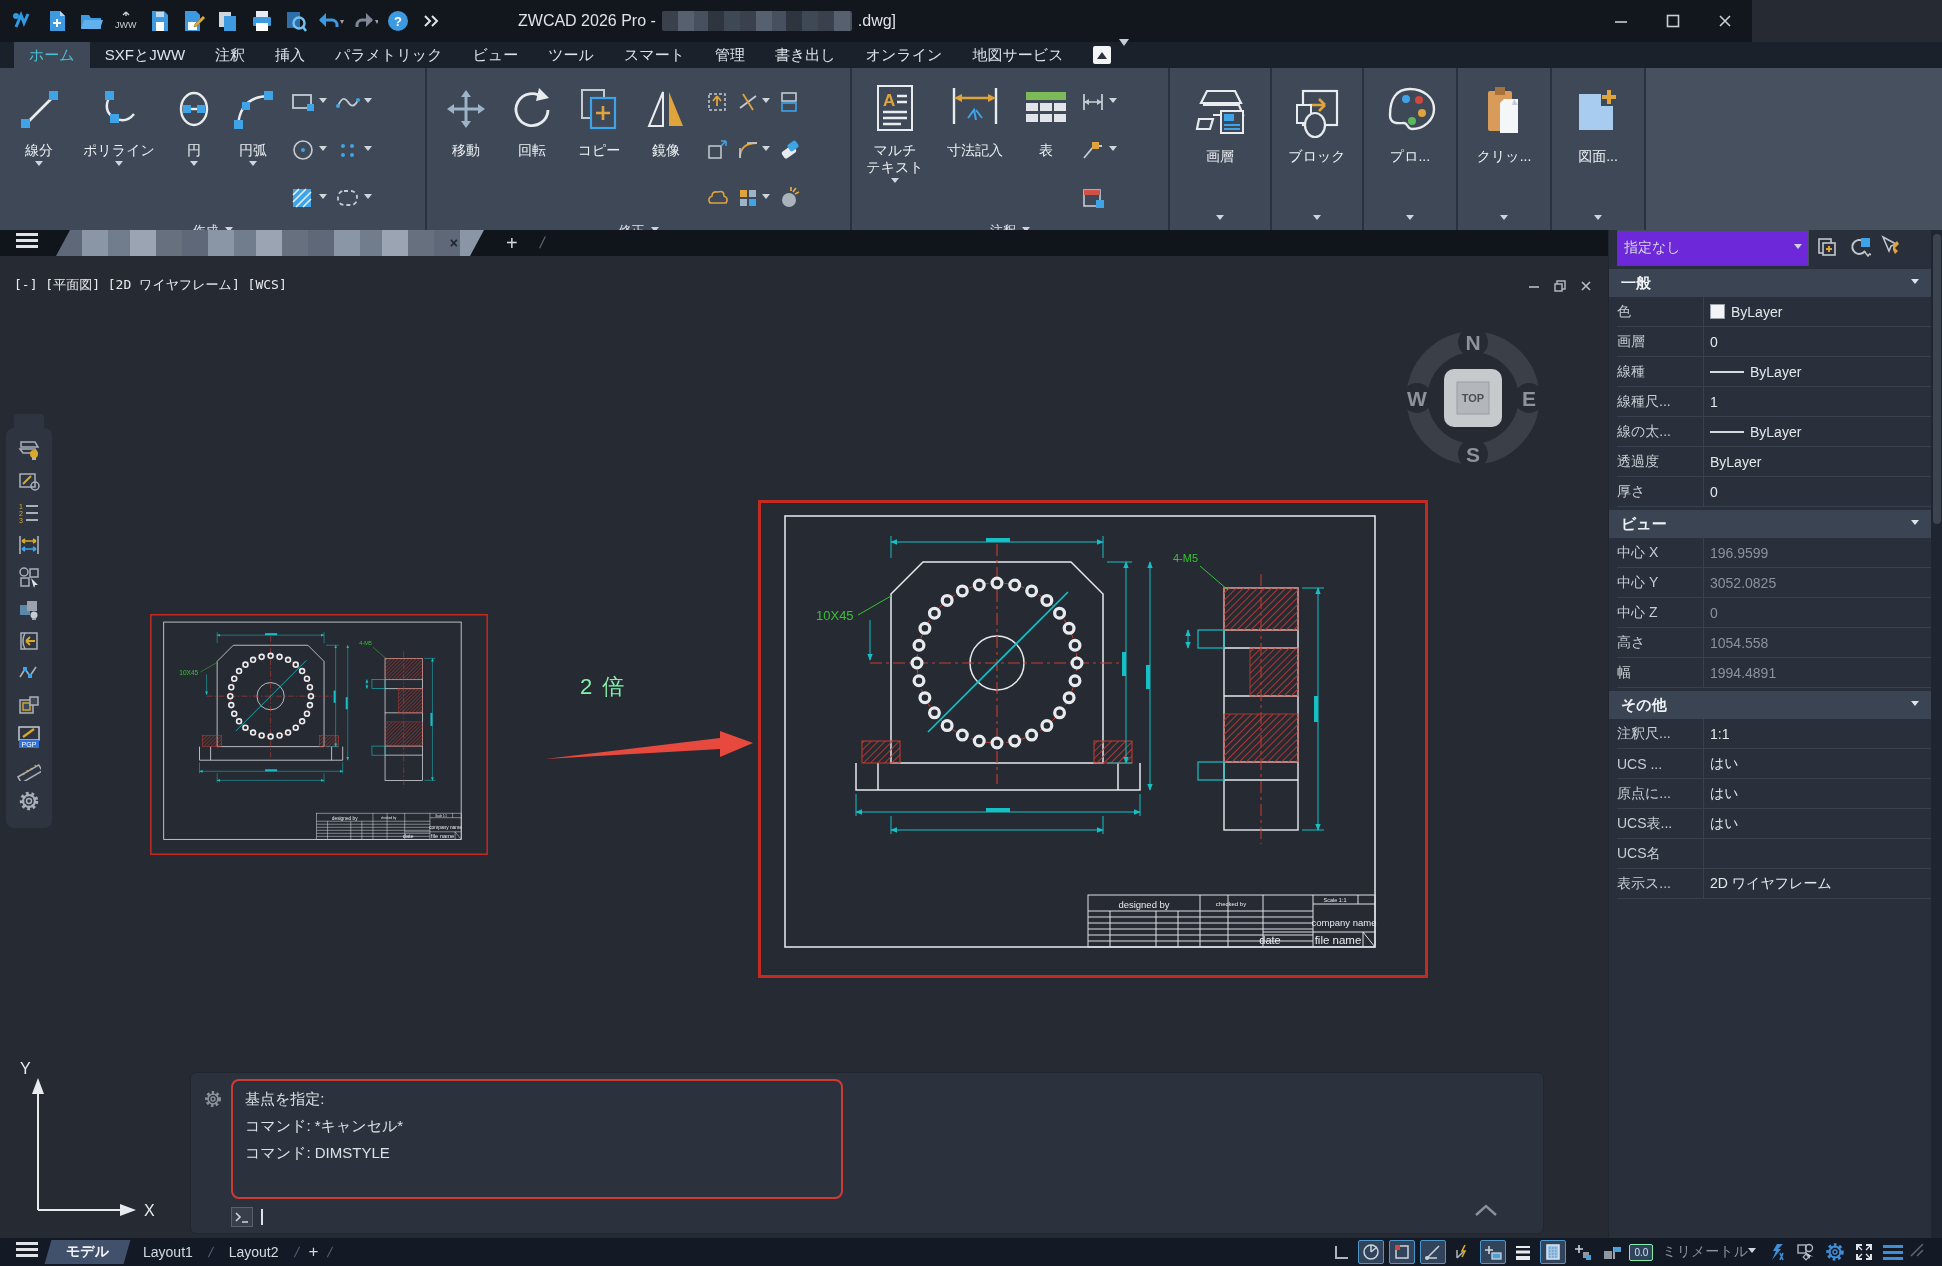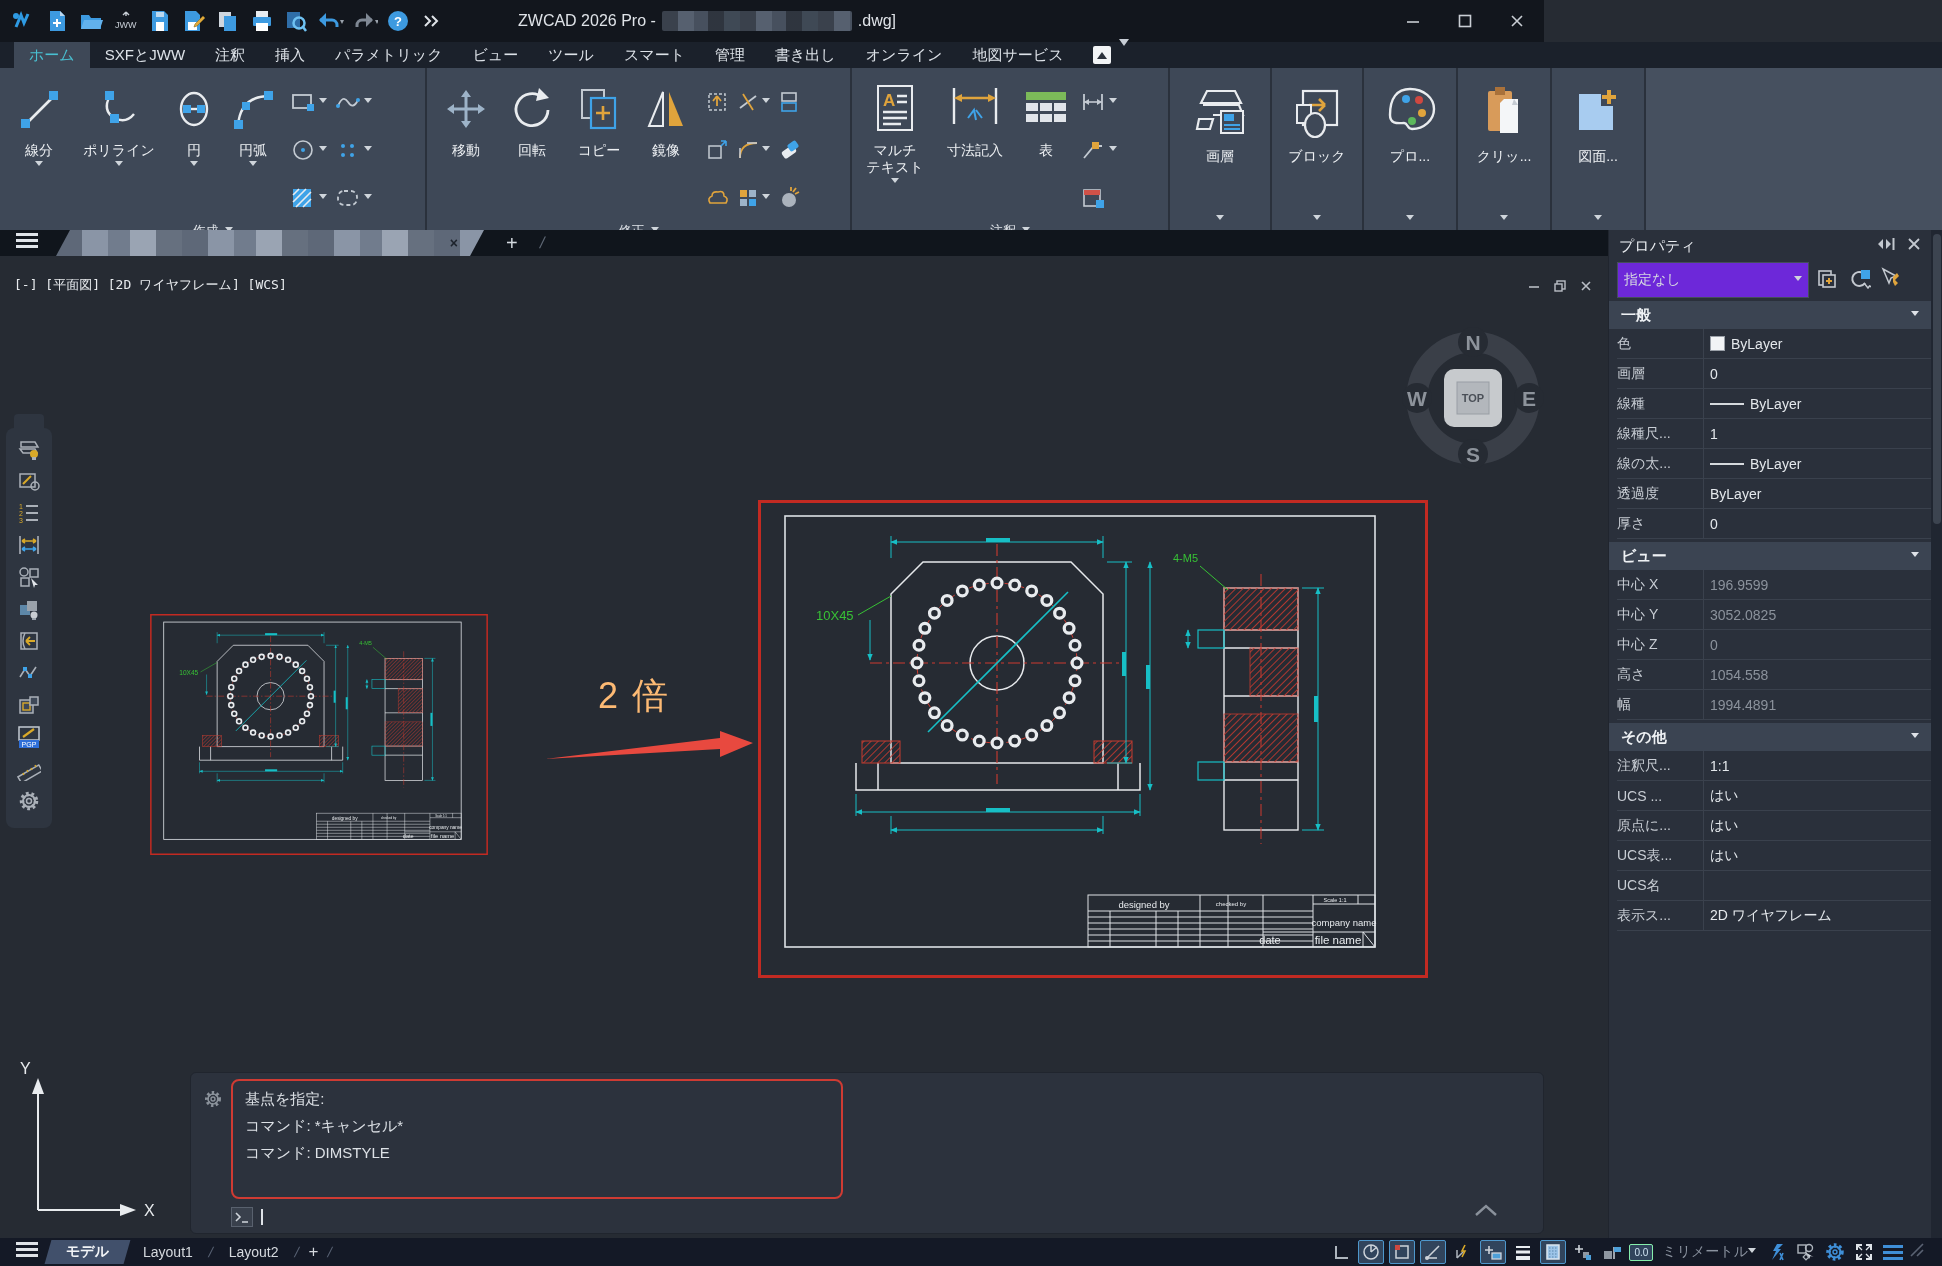--- a/index.html
+++ b/index.html
@@ -1,21 +1,21 @@
 <!DOCTYPE html>
 <html><head>
 <meta charset="utf-8">
 <style>
   html,body{margin:0;padding:0;background:#10141b;}
   #app{position:relative;width:1942px;height:1266px;overflow:hidden;
        font-family:"Liberation Sans","DejaVu Sans",sans-serif;color:#e6e9ed;
        background:#262b33;}
   .abs{position:absolute;}
   
-  #titlebar{left:0;top:0;width:1544px;height:42px;background:#12161d;display:flex;align-items:center;}
+  #titlebar{left:0;top:0;width:1752px;height:42px;background:#12161d;display:flex;align-items:center;}
   .qa{display:flex;align-items:center;gap:6px;padding-left:10px;}
   .qbtn{width:28px;height:28px;display:flex;align-items:center;justify-content:center;border-radius:3px;}
   .qbtn svg{display:block}
   .title-text{display:flex;align-items:center;gap:6px;font-size:16px;color:#dfe3e8;margin-left:72px;}
   .blurbox{display:inline-block;width:190px;height:20px;border-radius:2px;
     background:repeating-linear-gradient(90deg,#3a414c 0 16px,#56606f 16px 32px,#47505e 32px 46px,#69738255 46px 62px,#3f4955 62px 78px);}
   .winbtns{position:absolute;right:14px;top:6px;display:flex;gap:26px;align-items:center;height:30px;}
   .wb{width:26px;height:26px;display:flex;align-items:center;justify-content:center;}
   
   #tabrow{left:0;top:42px;width:1942px;height:26px;background:#1b212b;display:flex;align-items:stretch;}
@@ -67,21 +67,21 @@
   #cmd-gear{position:absolute;left:12px;top:16px;}
   #cmd-redbox{position:absolute;left:40px;top:6px;width:612px;height:120px;border:2.5px solid #cf3b33;border-radius:8px;
     padding:4px 0 0 12px;box-sizing:border-box;}
   .cmdline{font-size:15px;line-height:27px;color:#dde1e6;white-space:pre;}
   #cmd-inputrow{position:absolute;left:40px;top:134px;display:flex;align-items:center;gap:8px;}
   .caret{width:1.5px;height:16px;background:#dfe3e8;}
   #cmd-chev{position:absolute;right:44px;top:128px;}
   
   #ucs{left:8px;top:1052px;}
   
-  #scale-note{left:598px;top:672px;font-size:36px;color:#fdba74;letter-spacing:2px;}
+  #scale-note{left:580px;top:672px;font-size:22px;color:#86efac;letter-spacing:2px;}
   
   #props{left:1608px;top:230px;width:322px;height:1008px;background:#2a303b;border-left:1px solid #20252e;}
   #props-header{height:32px;display:flex;align-items:center;padding:0 10px;}
   #props-title{font-size:15px;color:#e8ebef;}
   #props-hicons{margin-left:auto;display:flex;gap:12px;align-items:center;}
   #props-toolbar{height:36px;display:flex;align-items:center;padding:0 8px;gap:8px;}
   #props-select{flex:0 0 178px;height:26px;background:#6d28d9;border:1px solid #454e5b;display:flex;align-items:center;padding:4px 6px;font-size:14px;color:#d6dae0;}
   #props-select .dd{margin-left:auto;}
   .psec{height:28px;background:#3b4452;display:flex;align-items:center;padding:0 12px;margin-top:3px;gap:44px;}
   .psec .t{font-size:15px;font-weight:bold;color:#eef1f4;}
@@ -907,32 +907,20 @@
   <svg id="ucs" class="abs" width="160" height="186">
     <text x="12" y="22" font-size="16" fill="#e8ebee">Y</text>
     <line x1="30" y1="34" x2="30" y2="158" stroke="#e8ebee" stroke-width="2"></line>
     <polygon points="30,26 24,42 36,42" fill="#e8ebee"></polygon>
     <line x1="30" y1="158" x2="118" y2="158" stroke="#e8ebee" stroke-width="2"></line>
     <polygon points="128,158 112,152 112,164" fill="#e8ebee"></polygon>
     <text x="136" y="164" font-size="16" fill="#e8ebee">X</text>
   </svg>
 
   <div id="props" class="abs">
-    <div id="props-header">
-      <span id="props-title">プロパティ</span>
-      <span id="props-hicons">
-        <span><svg width="18" height="14">
-              <path d="M6,2 L1,7 L6,12 Z M9,2 L14,7 L9,12 Z" fill="#c3c8cf"></path>
-              <line x1="16.5" y1="1" x2="16.5" y2="13" stroke="#c3c8cf" stroke-width="2"></line>
-            </svg></span>
-        <span><svg width="14" height="14">
-              <path d="M2,2 L12,12 M12,2 L2,12" stroke="#c3c8cf" stroke-width="1.8"></path>
-            </svg></span>
-      </span>
-    </div>
     <div id="props-toolbar">
       <div id="props-select">
         <span>指定なし</span>
           <span class="dd"></span>
       </div>
       <span><svg width="22" height="22">
             <rect x="2" y="4" width="12" height="14" stroke="#c3c8cf" fill="none" stroke-width="1.6"></rect>
             <rect x="6" y="8" width="12" height="12" stroke="#c3c8cf" fill="#2a303b" stroke-width="1.6"></rect>
             <path d="M12,11 v6 M9,14 h6" stroke="#e0a43c" stroke-width="2"></path>
           </svg></span>

